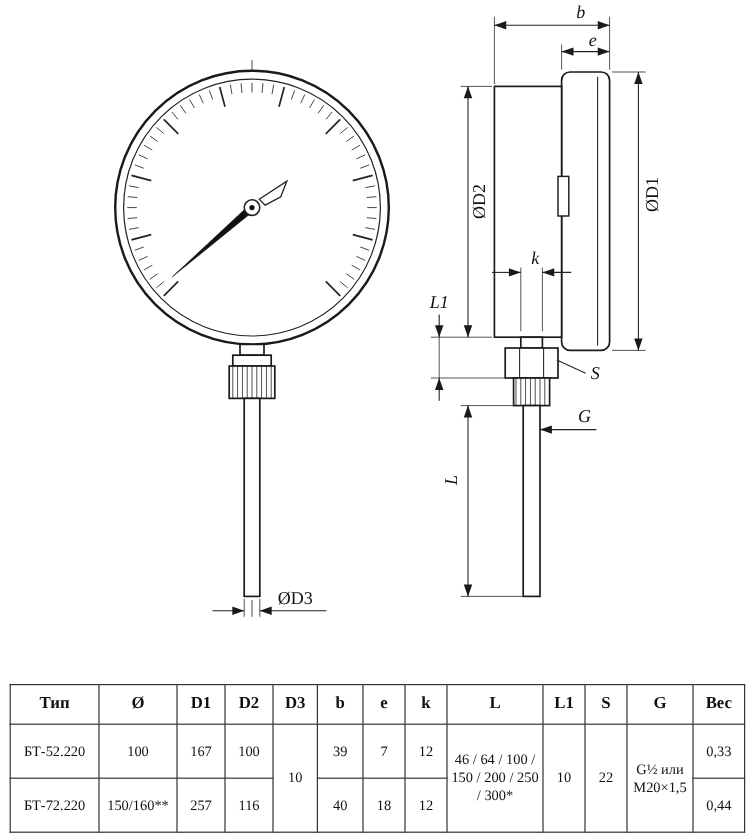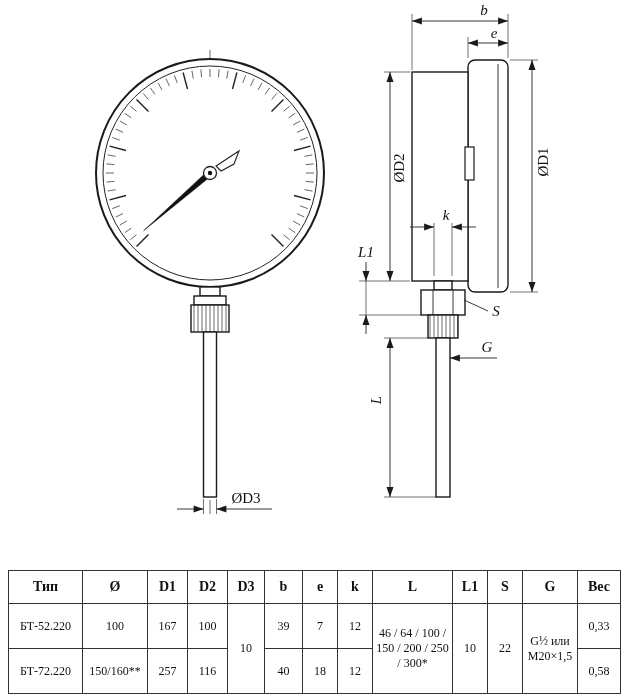--- a/index.html
+++ b/index.html
@@ -242,18 +242,18 @@
         <td>0,33</td>
       </tr>
       <tr>
         <td>БТ-72.220</td>
         <td>150/160**</td>
         <td>257</td>
         <td>116</td>
         <td>40</td>
         <td>18</td>
         <td>12</td>
-        <td>0,58</td>
+        <td>0,44</td>
       </tr>
     </tbody>
   </table>
 
 </div>
 
 </body></html>

